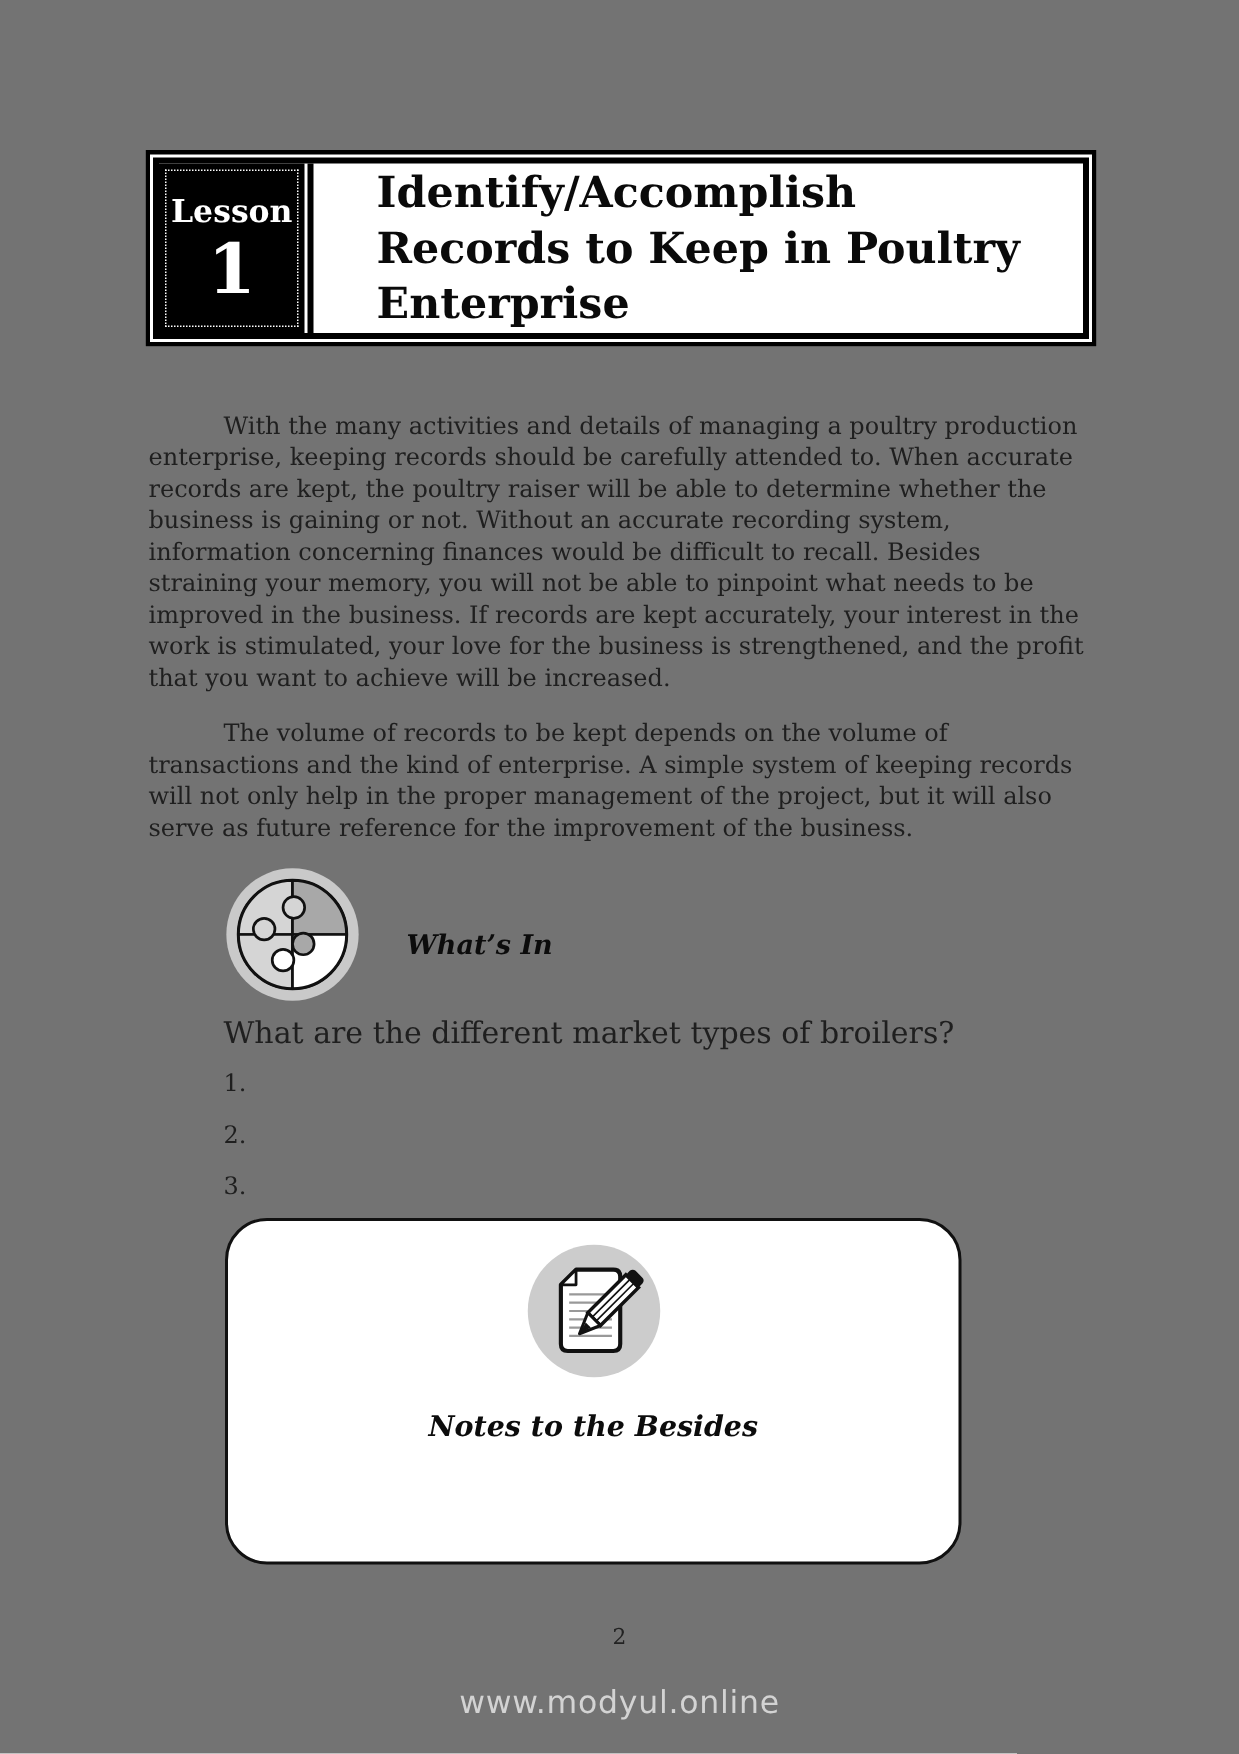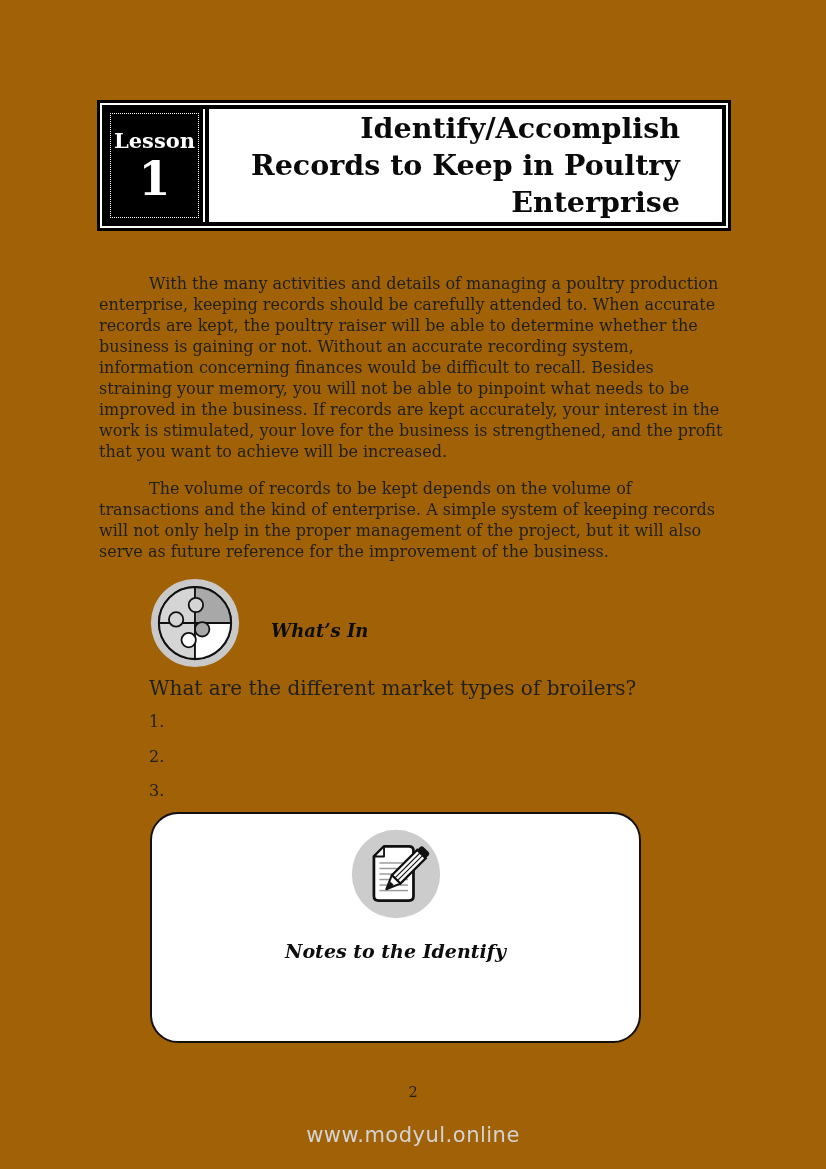--- a/index.html
+++ b/index.html
@@ -1,21 +1,21 @@
 <!DOCTYPE html>
 <html><head>
 <meta charset="utf-8">
 <style>
   * { margin: 0; padding: 0; box-sizing: border-box; }
   html, body { background: #ffffff; }
   .page {
     position: relative;
     width: 826px;
     height: 1169px;
-    background: #a16207;
+    background: #737373;
     font-family: "DejaVu Serif", "Liberation Serif", serif;
     color: #1f1f1f;
     overflow: hidden;
   }
 
   
   .header {
     position: absolute;
     left: 97px; top: 100px;
     width: 634px; height: 131px;
@@ -41,21 +41,21 @@
     justify-content: center;
   }
   .lesson-label { font-size: 21px; font-weight: bold; line-height: 26px; }
   .lesson-number { font-size: 46px; font-weight: bold; line-height: 50px; }
   .title-cell {
     flex: 1;
     border-left: 4px solid #000;
     display: flex;
     align-items: center;
     justify-content: center;
-    text-align: right;
+    text-align: left;
     font-size: 28.5px;
     font-weight: bold;
     line-height: 37px;
     color: #0a0a0a;
     white-space: pre-line;
   }
 
   
   .para {
     position: absolute;
@@ -202,19 +202,19 @@
       </g>
       <g transform="translate(60,46) rotate(45)">
         <rect x="-6.5" y="-32" width="13" height="8" rx="3" fill="#111"></rect>
         <rect x="-6.5" y="-25" width="13" height="39" fill="#ffffff" stroke="#111" stroke-width="2.5"></rect>
         <line x1="-2" y1="-25" x2="-2" y2="14" stroke="#111" stroke-width="1.2"></line>
         <line x1="2" y1="-25" x2="2" y2="14" stroke="#111" stroke-width="1.2"></line>
         <path d="M-6.5,14 L6.5,14 L0,29 Z" fill="#ffffff" stroke="#111" stroke-width="2.2" stroke-linejoin="round"></path>
         <path d="M-2.6,20 L2.6,20 L0,29 Z" fill="#111"></path>
       </g>
     </svg>
-    <div class="notes-heading">Notes to the Identify</div>
+    <div class="notes-heading">Notes to the Besides</div>
   </div>
 
   <div class="page-number">2</div>
   <div class="watermark">www.modyul.online</div>
 
 </div>
 
 </body></html>

